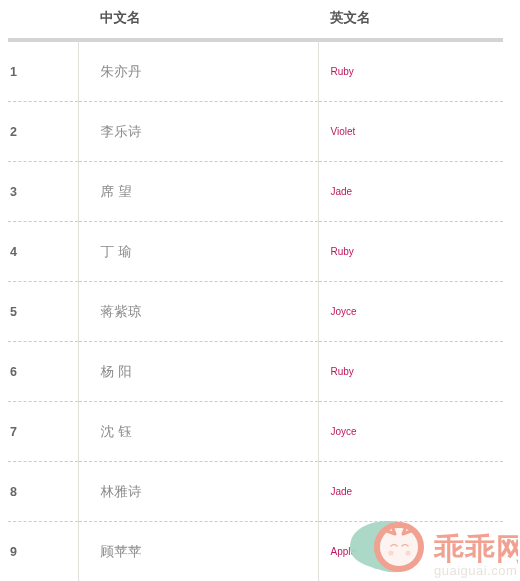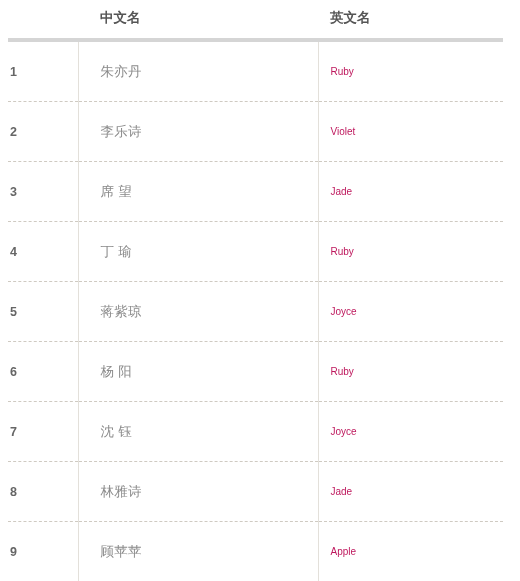--- a/index.html
+++ b/index.html
@@ -163,14 +163,35 @@
 
       <tr>
         <td class="cell-index">9</td>
         <td class="cell-cn">顾苹苹</td>
         <td class="cell-en">Apple</td>
       </tr>
 
     </tbody>
   </table>
 
+  <div id="watermark">
+    <svg width="172" height="62" viewBox="0 0 172 62" xmlns="http://www.w3.org/2000/svg">
+
+      <path d="M4 30 C4 8, 34 0, 58 6 C74 10, 80 24, 76 38 C72 52, 54 58, 38 54 C20 49, 4 44, 4 30 Z" fill="#a8d6c5" opacity="0.95"></path>
+
+      <circle cx="53" cy="30" r="22" fill="none" stroke="#f2a08f" stroke-width="6"></circle>
+      <circle cx="53" cy="30" r="19" fill="#fdf3f0"></circle>
+
+      <path d="M41 14 L46 9 L49 17 Z" fill="#fdf3f0" stroke="#f2a08f" stroke-width="3" stroke-linejoin="round"></path>
+      <path d="M65 14 L60 9 L57 17 Z" fill="#fdf3f0" stroke="#f2a08f" stroke-width="3" stroke-linejoin="round"></path>
+
+      <path d="M45 29 q3 -3 6 0" fill="none" stroke="#f4b4a5" stroke-width="1.6" stroke-linecap="round"></path>
+      <path d="M56 29 q3 -3 6 0" fill="none" stroke="#f4b4a5" stroke-width="1.6" stroke-linecap="round"></path>
+      <circle cx="45" cy="36" r="2.6" fill="#fad9d0"></circle>
+      <circle cx="62" cy="36" r="2.6" fill="#fad9d0"></circle>
+
+      <text x="88" y="42" font-family="'DejaVu Sans','Liberation Sans',sans-serif" font-size="30" font-weight="bold" fill="#f2a08f" letter-spacing="1">乖乖网</text>
+
+      <text x="88" y="58" font-family="'Liberation Sans',sans-serif" font-size="13" fill="#e8e3dd" letter-spacing="0.5">guaiguai.com</text>
+    </svg>
+  </div>
 
 </div>
 
 </body></html>

